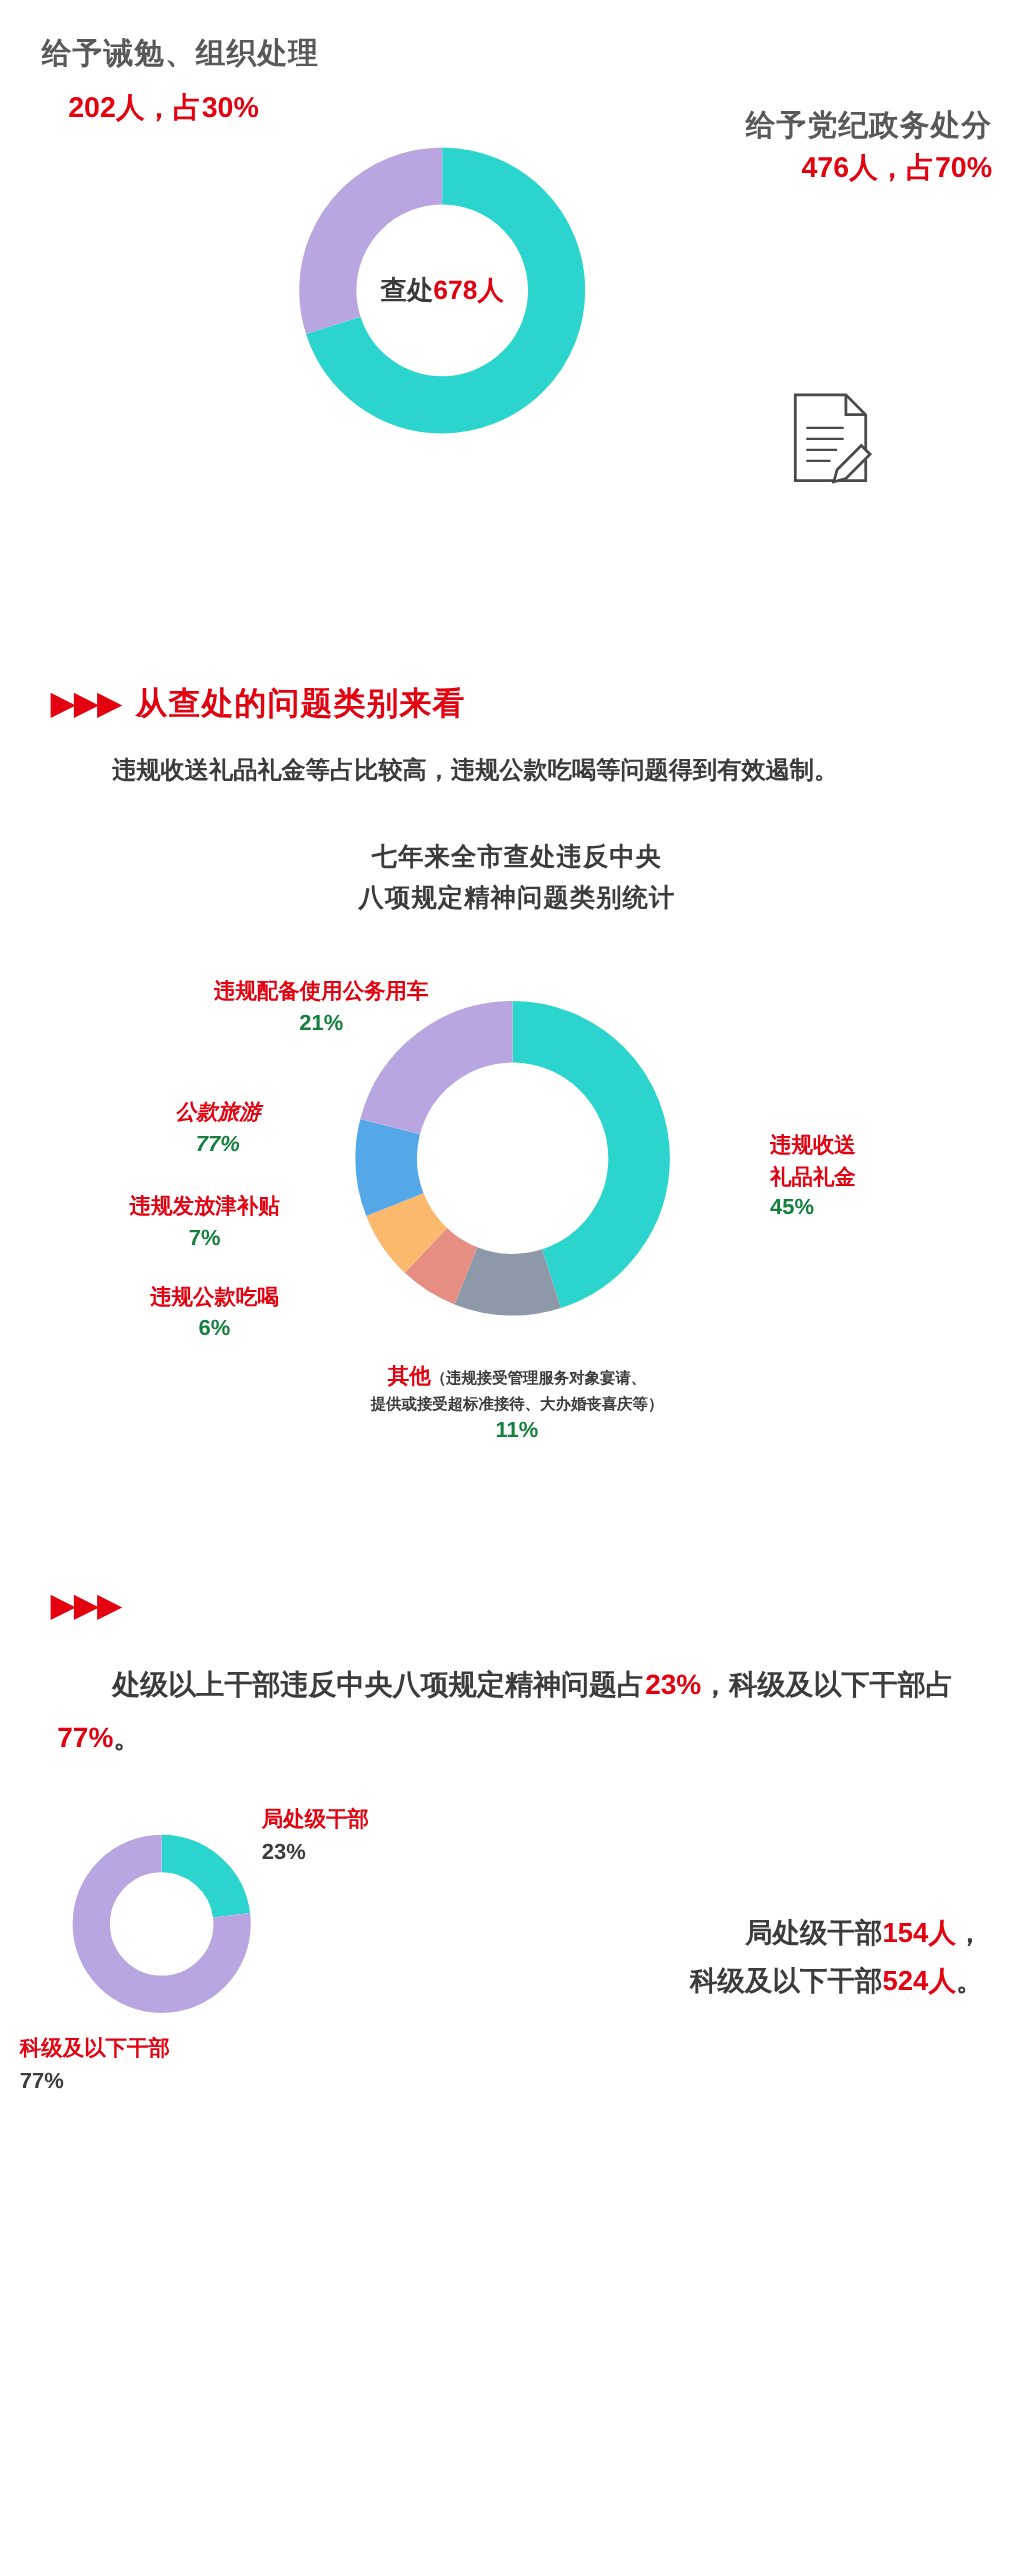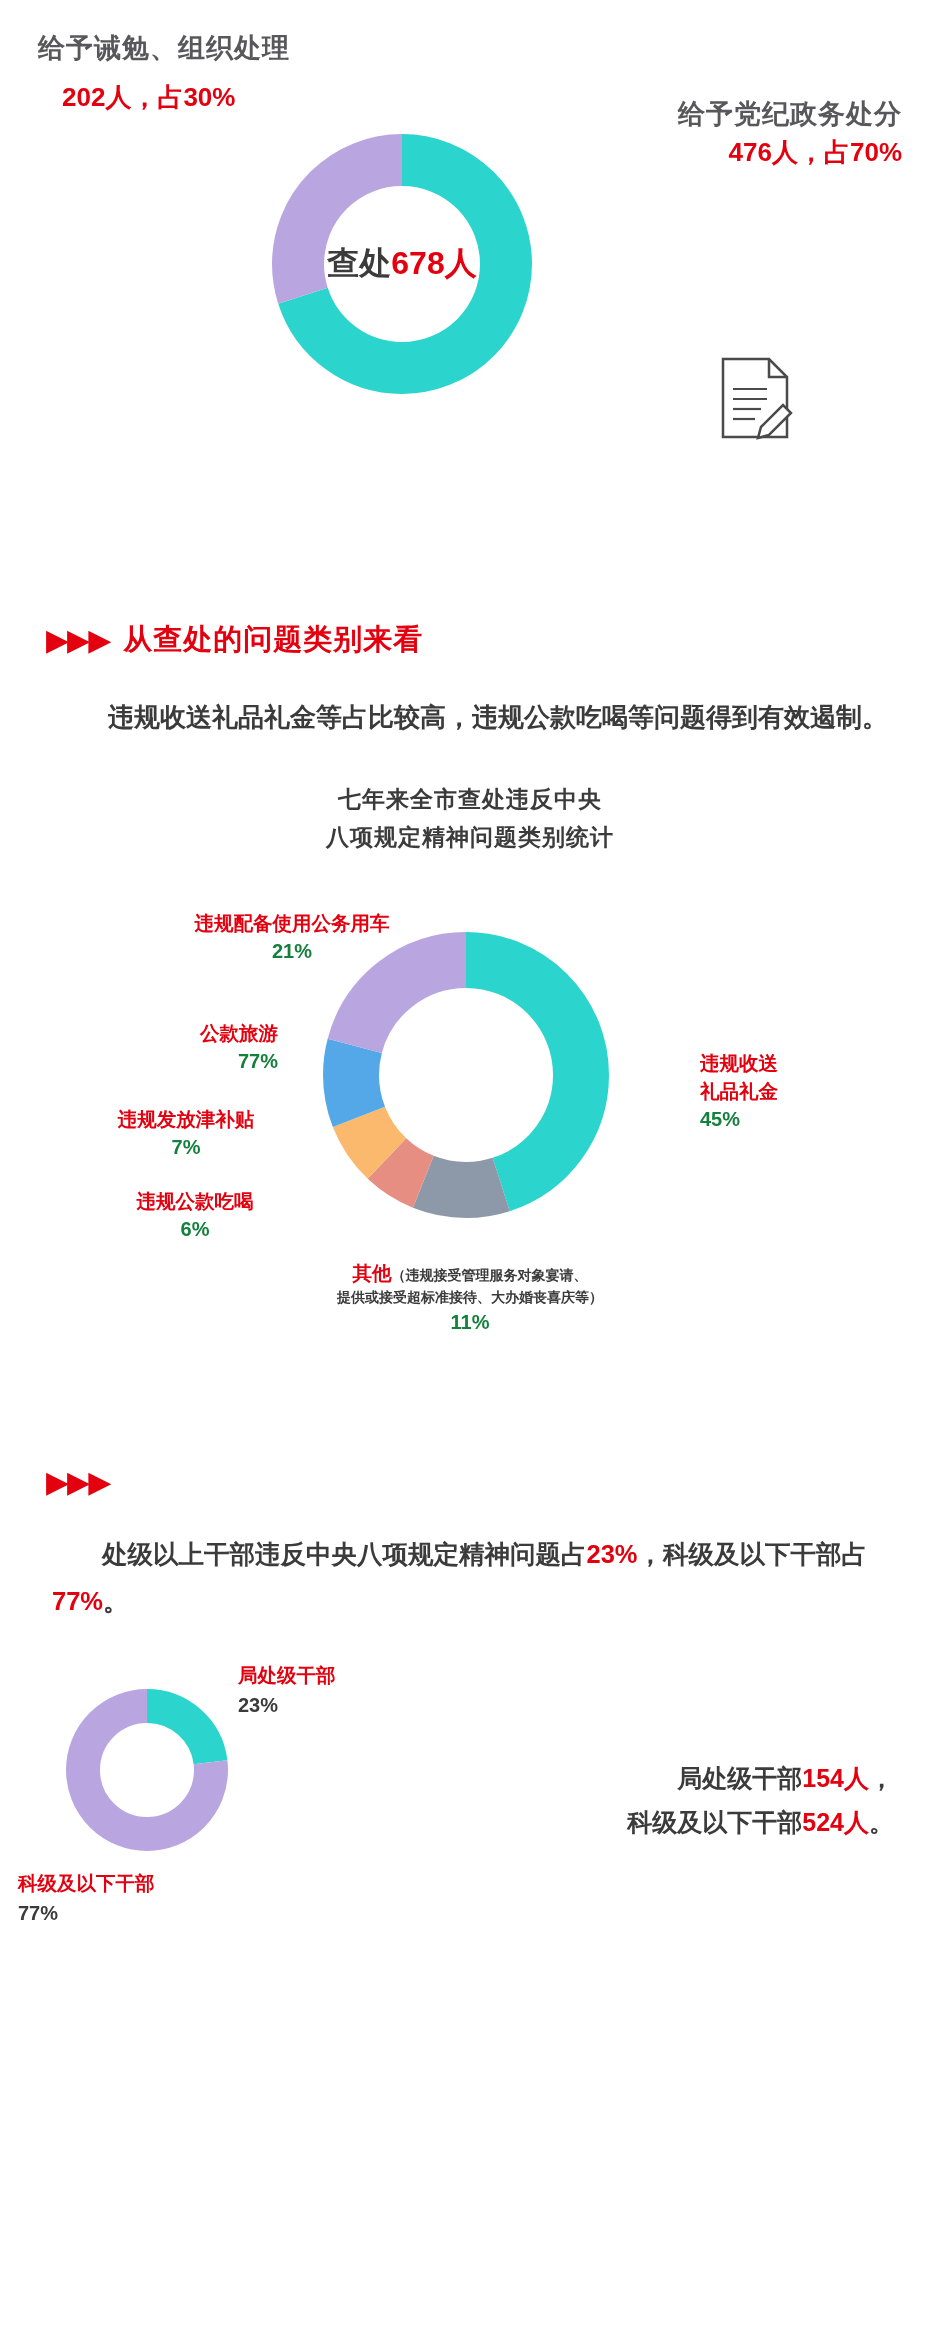--- a/index.html
+++ b/index.html
@@ -26,37 +26,36 @@
   .label-s1-right {
     position: absolute; right: 38px; top: 96px; width: 340px; text-align: right;
   }
   .label-s1-right .t1 { font-size: 27px; font-weight: bold; color: #58585a; letter-spacing: 1px;}
   .label-s1-right .t2 { font-size: 26px; font-weight: bold; color: #e3000f; margin-top: 3px;}
 
   .donut1-wrap { position: absolute; left: 268px; top: 130px; width: 268px; height: 268px; }
   .donut1-center {
     position: absolute; left: 0; top: 0; width: 268px; height: 268px;
     display: flex; align-items: center; justify-content: center;
-    font-size: 32px; font-weight: bold;
+    font-size: 24px; font-weight: bold;
   }
   .donut1-center .cy { color: #3b3b3b; }
   .donut1-center .cr { color: #e3000f; }
 
   .pen-icon { position: absolute; left: 715px; top: 355px; width: 80px; height: 86px; }
 
   
   .arrow-head { display: flex; align-items: center; gap: 14px; padding-left: 46px; }
   .arrows { color: #e3000f; font-size: 30px; font-weight: bold; letter-spacing: -2px; line-height: 1; }
   .arrow-title { color: #e3000f; font-size: 29px; font-weight: bold; letter-spacing: 1px; }
 
   .para {
-    margin: 34px 52px 0 52px;
-    font-size: 26px; line-height: 1.8; color: #3b3b3b; font-weight: bold;
+    margin: 20px 52px 0 52px;
+    font-size: 22px; line-height: 1.8; color: #3b3b3b; font-weight: bold;
     text-indent: 50px;
-    text-align: right;
   }
   .para2 {
     margin: 34px 52px 0 52px;
     font-size: 25.5px; line-height: 1.85; color: #3b3b3b; font-weight: bold;
     text-indent: 50px;
   }
   .para2 .red-bold { color: #e3000f; }
 
   .chart-title {
     text-align: center; margin-top: 40px;
@@ -66,21 +65,21 @@
   
   .sec2 { position: relative; height: 600px; margin-top: 10px; }
   .donut2-wrap { position: absolute; left: 316px; top: 58px; width: 300px; height: 300px; }
 
   .lbl { position: absolute; font-size: 19px; line-height: 1.45; }
   .lbl .name { color: #e3000f; font-weight: bold; font-size: 19.5px; }
   .lbl .val { color: #15803d; font-weight: bold; font-size: 20px; }
   .lbl .small { color: #3b3b3b; font-weight: bold; font-size: 14px; }
 
   .l-car   { left: 147px; top: 42px; width: 290px; text-align: center; }
-  .l-trip  { left: 118px; top: 152px; width: 160px; text-align: right; }
+  .l-trip  { left: 118px; top: 152px; width: 160px; text-align: center; font-style: italic; }
   .l-allow { left: 96px;  top: 238px; width: 180px; text-align: center; }
   .l-eat   { left: 110px; top: 320px; width: 170px; text-align: center; }
   .l-other { left: 260px; top: 392px; width: 420px; text-align: center; }
   .l-gift  { left: 700px; top: 182px; width: 180px; text-align: left; }
 
   
   .sec3 { position: relative; height: 420px; }
   .donut3-wrap { position: absolute; left: 62px; top: 60px; width: 170px; height: 170px; }
   .l-bureau { position: absolute; left: 238px; top: 36px; font-size: 19px; line-height: 1.5; text-align: left;}
   .l-section { position: absolute; left: 18px; top: 244px; font-size: 19px; line-height: 1.5; text-align: left;}

